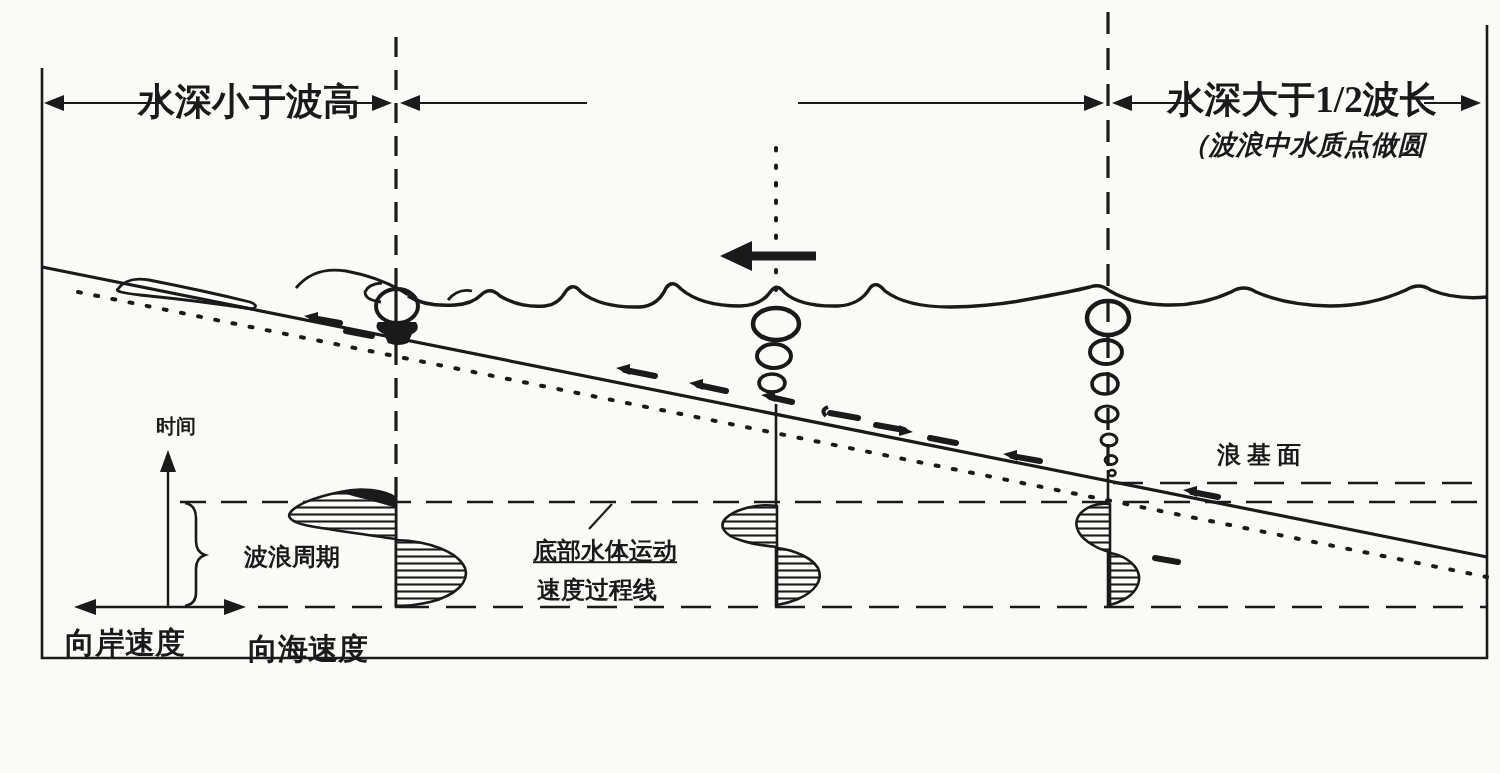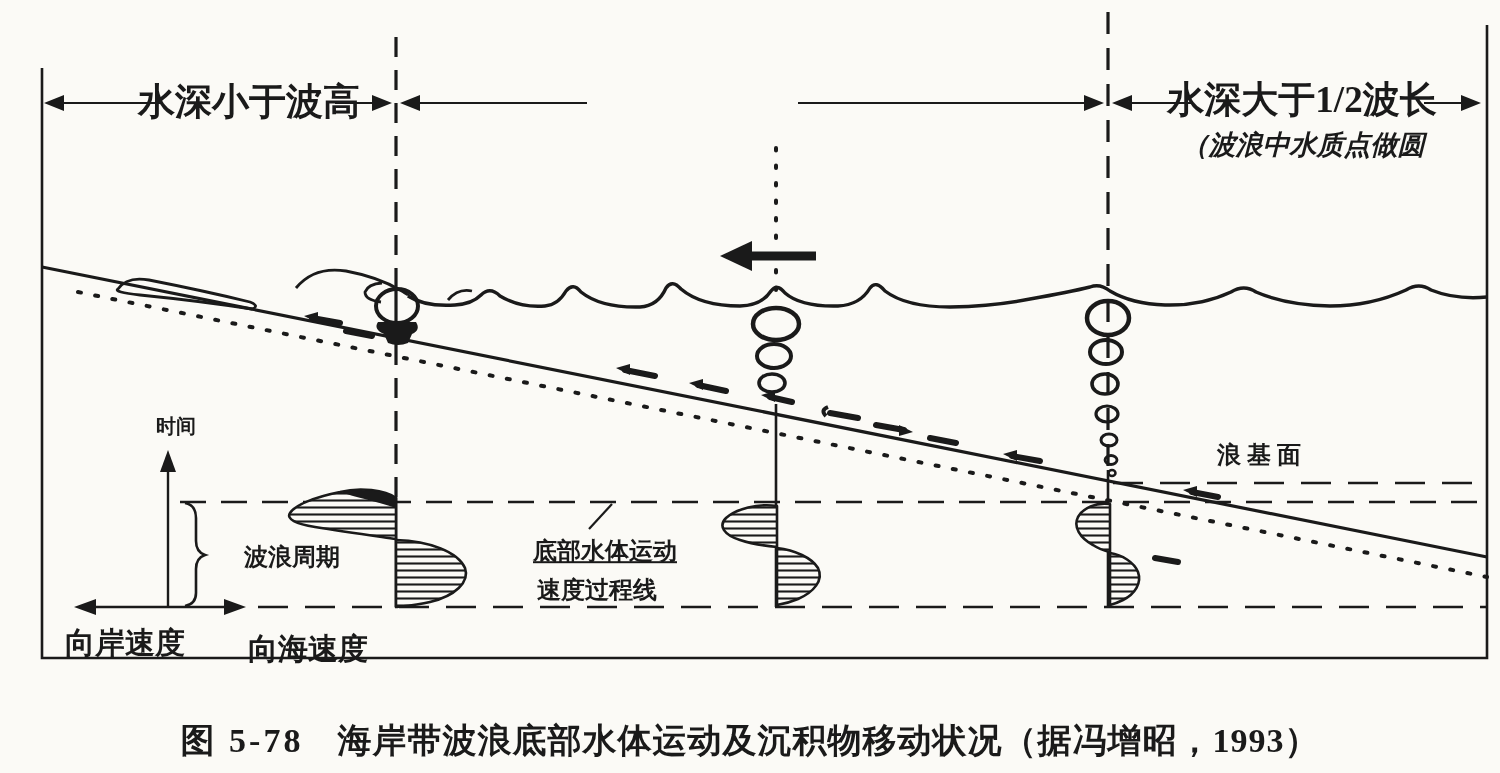--- a/index.html
+++ b/index.html
@@ -210,17 +210,14 @@
 <div class="lbl ann" style="left:176px;top:426px;font-size:20px;">时间</div>
 
 <div class="lbl ann" style="left:292px;top:558px;">波浪周期</div>
 
 <div class="lbl ann" style="left:605px;top:552px;text-decoration:underline;">底部水体运动</div>
 <div class="lbl ann" style="left:597px;top:591px;">速度过程线</div>
 
 <div class="lbl axis" style="left:125px;top:643px;">向岸速度</div>
 <div class="lbl axis" style="left:294px;top:649px;margin-left:14px;">向海速度</div>
 
-<div class="caption">
-  <span class="fignum">图 5-78</span><span>海岸带波浪底部水体运动及沉积物移动状况（据冯增昭，1993）</span>
+
 </div>
 
-</div>
-
 </body></html>

